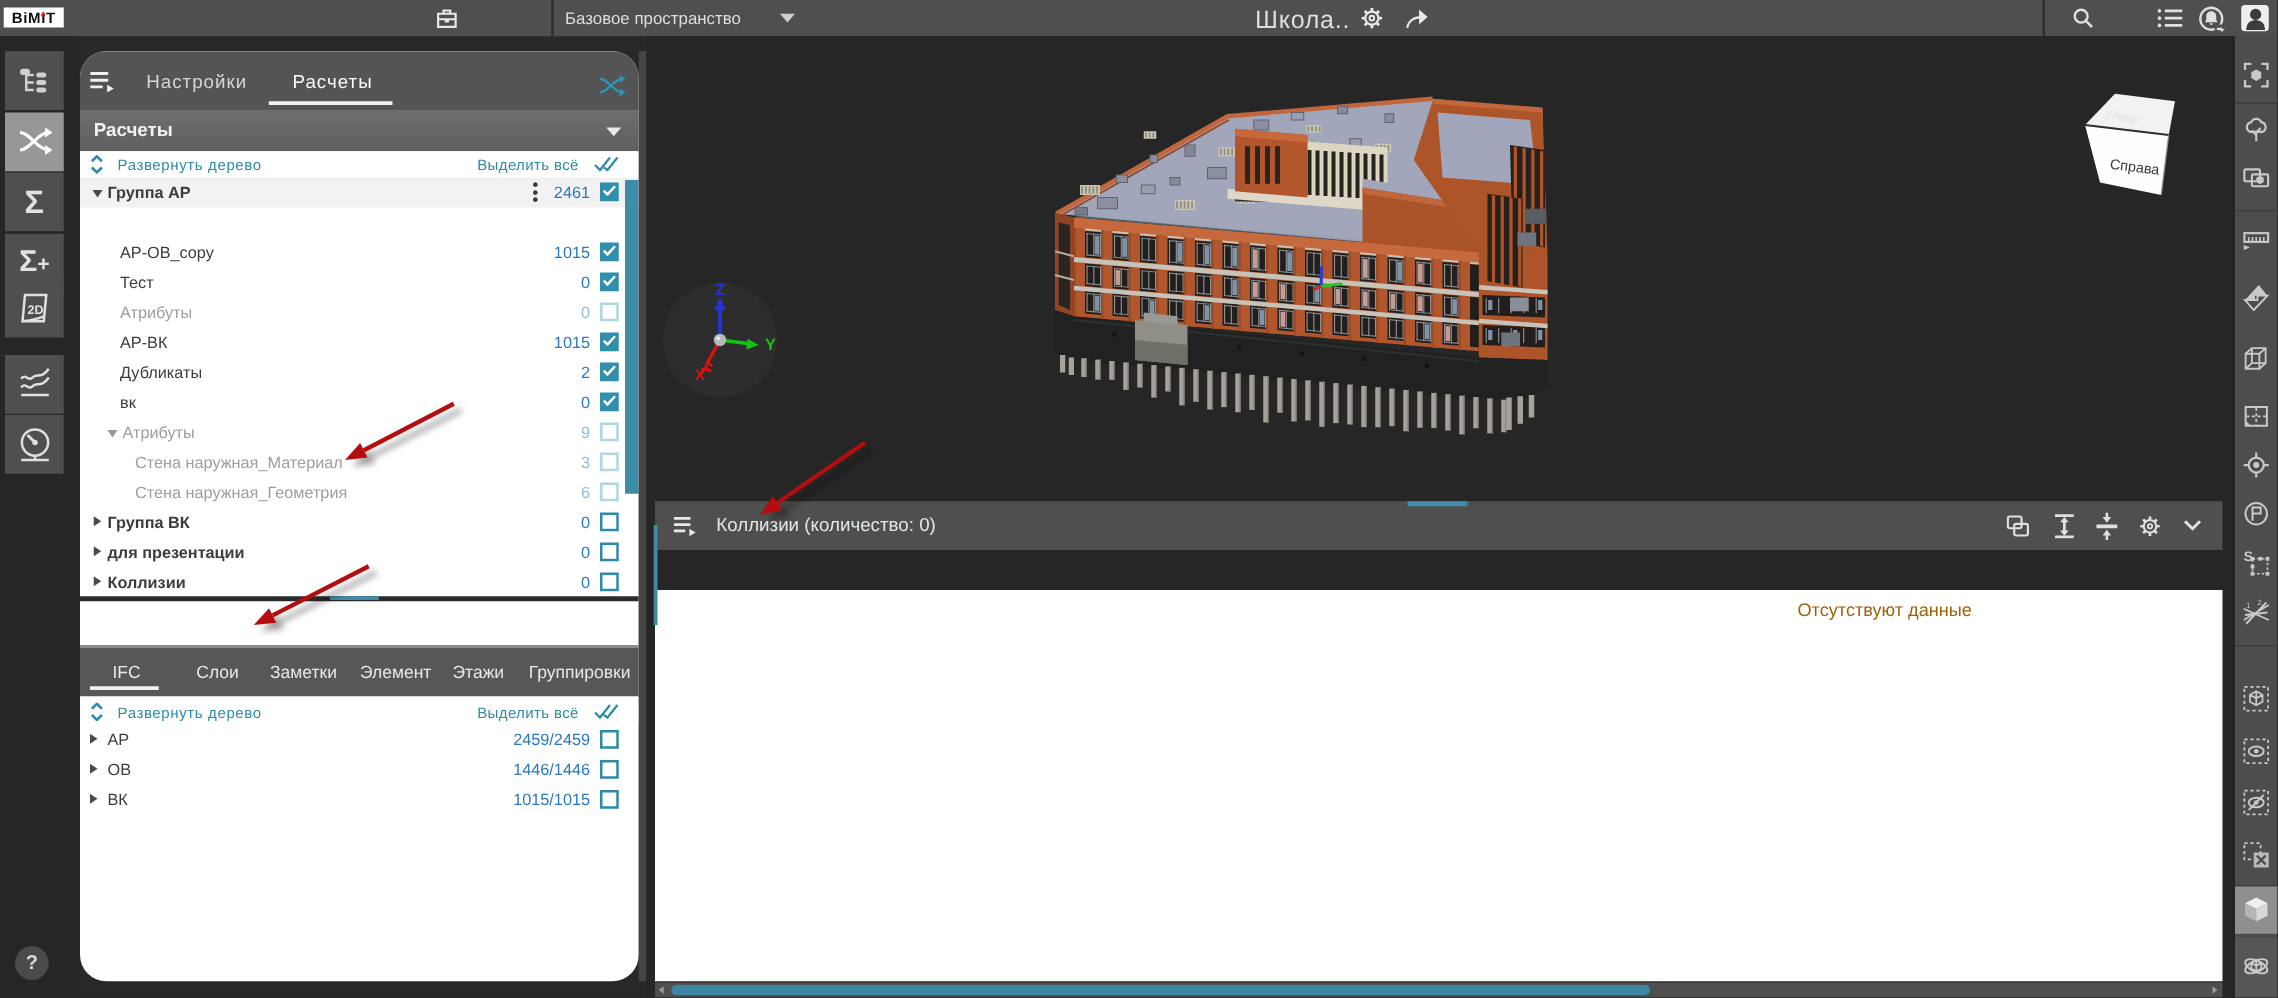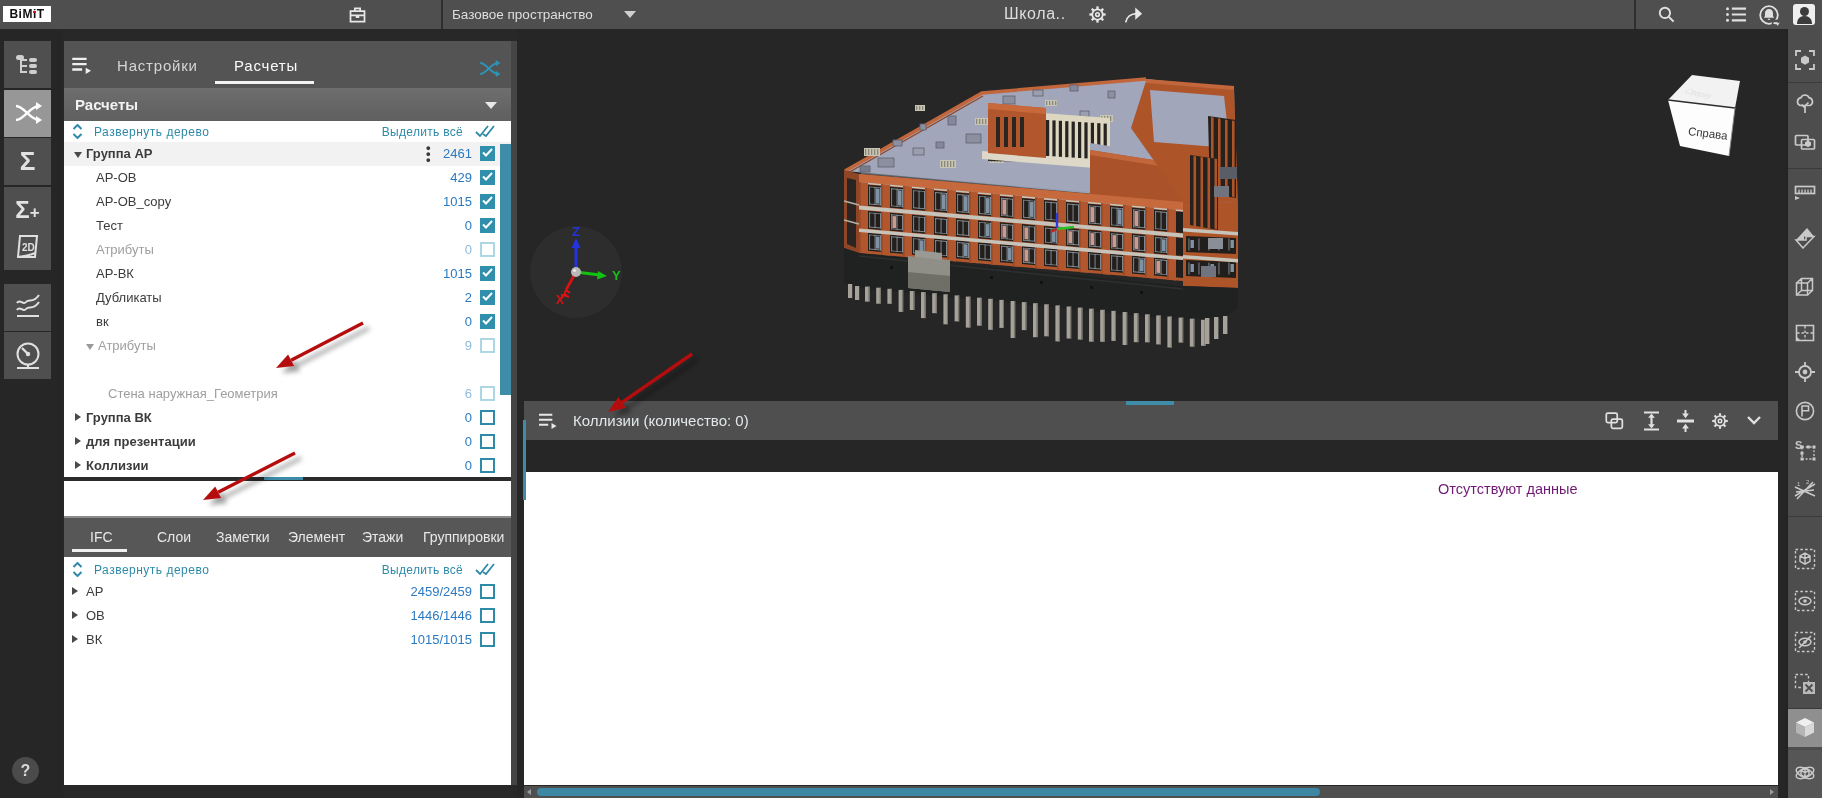--- a/index.html
+++ b/index.html
@@ -9,21 +9,21 @@
 
 #topbar { left:0; top:0; width:1822px; height:29px; background:#4f4f4f; }
 #logo { left:3px; top:6px; width:48px; height:16px; background:#fff; color:#111; font-weight:bold; font-size:12px; line-height:16px; text-align:center; letter-spacing:0.5px; }
 .tbtext { color:#dedede; font-size:13.5px; }
 .tdivider { top:0; width:2px; height:29px; background:#2e2e2e; }
 
 #leftbar { left:0; top:29px; width:63px; height:769px; background:#262626; }
 .lbtn { left:4px; width:47px; height:47px; background:#4f4f4f; display:flex; align-items:center; justify-content:center; }
 .lbtn.sel { background:#979797; }
 
-#lpanel { left:64px; top:41px; width:447px; height:744px; background:#ffffff; overflow:hidden; }
+#lpanel { left:64px; top:41px; width:447px; height:744px; background:#ffffff; overflow:hidden;border-radius:21px; }
 #lpanel-border { left:511px; top:41px; width:6px; height:744px; background:#454545; }
 .ptabbar { left:0; top:0; width:447px; height:47px; background:#545454; }
 .phdr { width:447px; height:33px; background:linear-gradient(#6e6e6e,#5f5f5f); color:#f2f2f2; font-weight:bold; font-size:15px; line-height:33px; padding-left:11px; }
 .trow { left:0; width:447px; height:24px; font-size:13px; color:#3c3c3c; }
 .trow .nm { position:absolute; top:4px; }
 .cnt { position:absolute; top:4px; right:39px; color:#2b79c2; text-align:right; }
 .cnt.dis { color:#8fbcdc; }
 .cbx { position:absolute; top:4px; right:16px; width:15px; height:15px; }
 .cbx.on { background:#2f8fad; }
 .cbx.off { background:#fff; border:2px solid #2e8aa8; }
@@ -51,21 +51,21 @@
 <body>
 <div id="stage">
   <div class="abs" id="topbar">
     <div class="abs" id="logo">BiM<span style="position:relative">i<span style="position:absolute;left:0.5px;top:3.5px;width:2.6px;height:2.6px;background:#e01010"></span></span>T</div>
     <svg class="abs" style="left:347px;top:4px" width="21" height="21" viewBox="0 0 24 24">
         <path fill="none" stroke="#e8e8e8" stroke-width="2" d="M4 8h16v12H4z M4 13h16 M9 8V5h6v3 M11 13v2h2v-2"></path>
       </svg>
     <div class="abs tdivider" style="left:441px"></div>
     <div class="abs tbtext" style="left:452px;top:7px">Базовое пространство</div>
     <div class="abs" style="left:624px;top:11px;width:0;height:0;border-left:6px solid transparent;border-right:6px solid transparent;border-top:7px solid #cfcfcf"></div>
-    <div class="abs tbtext" style="left:1004px;top:5px;font-size:16px;letter-spacing:0.6px">Школа..</div>
+    <div class="abs tbtext" style="left:1004px;top:5px;font-size:20px;letter-spacing:0.6px">Школа..</div>
     <svg class="abs" style="left:1087px;top:4px" width="21" height="21" viewBox="0 0 24 24">
         <g stroke="#e8e8e8" fill="none">
           <circle cx="12" cy="12" r="6" stroke-width="2"></circle>
           <circle cx="12" cy="12" r="2.1" stroke-width="1.8"></circle>
           <g stroke-width="2.6">
             <line x1="18.20" y1="12.00" x2="21.30" y2="12.00"></line>
             <line x1="16.38" y1="16.38" x2="18.58" y2="18.58"></line>
             <line x1="12.00" y1="18.20" x2="12.00" y2="21.30"></line>
             <line x1="7.62" y1="16.38" x2="5.42" y2="18.58"></line>
             <line x1="5.80" y1="12.00" x2="2.70" y2="12.00"></line>
@@ -711,29 +711,20 @@
         <div class="caret down" style="left:10px"></div>
         <div class="nm" style="left:22px;font-weight:bold;">Группа АР</div>
         <div class="abs" style="left:362px;top:3px;color:#3a3a3a;font-size:13px;font-weight:bold;line-height:6px;letter-spacing:0">•<br>•<br>•</div>
         <div class="cnt">2461</div>
         <div class="cbx on">
           <svg width="11" height="9" viewBox="0 0 11 9">
             <path fill="none" stroke="#fff" stroke-width="2" d="M1 4.5l3 3L10 1"></path>
           </svg>
         </div>
       </div>
-    <div class="abs trow" style="top:125px;">
-        <div class="nm" style="left:32px;">АР-ОВ</div>
-        <div class="cnt">429</div>
-        <div class="cbx on">
-          <svg width="11" height="9" viewBox="0 0 11 9">
-            <path fill="none" stroke="#fff" stroke-width="2" d="M1 4.5l3 3L10 1"></path>
-          </svg>
-        </div>
-      </div>
     <div class="abs trow" style="top:149px;">
         <div class="nm" style="left:32px;">АР-ОВ_copy</div>
         <div class="cnt">1015</div>
         <div class="cbx on">
           <svg width="11" height="9" viewBox="0 0 11 9">
             <path fill="none" stroke="#fff" stroke-width="2" d="M1 4.5l3 3L10 1"></path>
           </svg>
         </div>
       </div>
     <div class="abs trow" style="top:173px;">
@@ -774,20 +765,25 @@
         <div class="cbx on">
           <svg width="11" height="9" viewBox="0 0 11 9">
             <path fill="none" stroke="#fff" stroke-width="2" d="M1 4.5l3 3L10 1"></path>
           </svg>
         </div>
       </div>
     <div class="abs trow" style="top:293px;">
         <div class="caret downg" style="left:22px"></div>
         <div class="nm gr" style="left:34px;">Атрибуты</div>
         <div class="cnt dis">9</div>
+        <div class="cbx offdis"></div>
+      </div>
+    <div class="abs trow" style="top:317px;">
+        <div class="nm gr" style="left:44px;">Стена наружная_Материал</div>
+        <div class="cnt dis">3</div>
         <div class="cbx offdis"></div>
       </div>
     <div class="abs trow" style="top:341px;">
         <div class="nm gr" style="left:44px;">Стена наружная_Геометрия</div>
         <div class="cnt dis">6</div>
         <div class="cbx offdis"></div>
       </div>
     <div class="abs trow" style="top:365px;">
         <div class="caret right" style="left:11px"></div>
         <div class="nm" style="left:22px;font-weight:bold;">Группа ВК</div>
@@ -893,21 +889,21 @@
               <line x1="12.00" y1="5.80" x2="12.00" y2="2.70"></line>
               <line x1="16.38" y1="7.62" x2="18.58" y2="5.42"></line>
             </g>
           </g>
         </svg>
       <svg class="abs" style="left:1223px;top:15px" width="14" height="9" viewBox="0 0 14 9">
           <path fill="none" stroke="#e0e0e0" stroke-width="2.4" d="M1 1l6 6 6-6"></path>
         </svg>
     </div>
     <div class="abs" id="bp-body">
-      <div class="abs" style="left:914px;top:9px;font-size:14.5px;color:#701a75">Отсутствуют данные</div>
+      <div class="abs" style="left:914px;top:9px;font-size:14.5px;color:#a16207">Отсутствуют данные</div>
     </div>
     <div class="abs" style="left:0;top:385px;width:1254px;height:12px;background:#4f4f4f">
       <div class="abs" style="left:13px;top:2px;width:783px;height:8px;background:#3e87a4;border-radius:4px"></div>
       <div class="abs" style="left:3px;top:3px;width:0;height:0;border-top:3px solid transparent;border-bottom:3px solid transparent;border-right:4px solid #9a9a9a"></div>
       <div class="abs" style="left:1246px;top:3px;width:0;height:0;border-top:3px solid transparent;border-bottom:3px solid transparent;border-left:4px solid #9a9a9a"></div>
     </div>
   </div>
   <div class="abs" style="left:264px;top:477px;width:39px;height:3px;background:#3e8ca8"></div>
   <div class="abs" style="left:523px;top:420px;width:3px;height:80px;background:#3e8ca8"></div>
   <div class="abs" id="rightbar">

